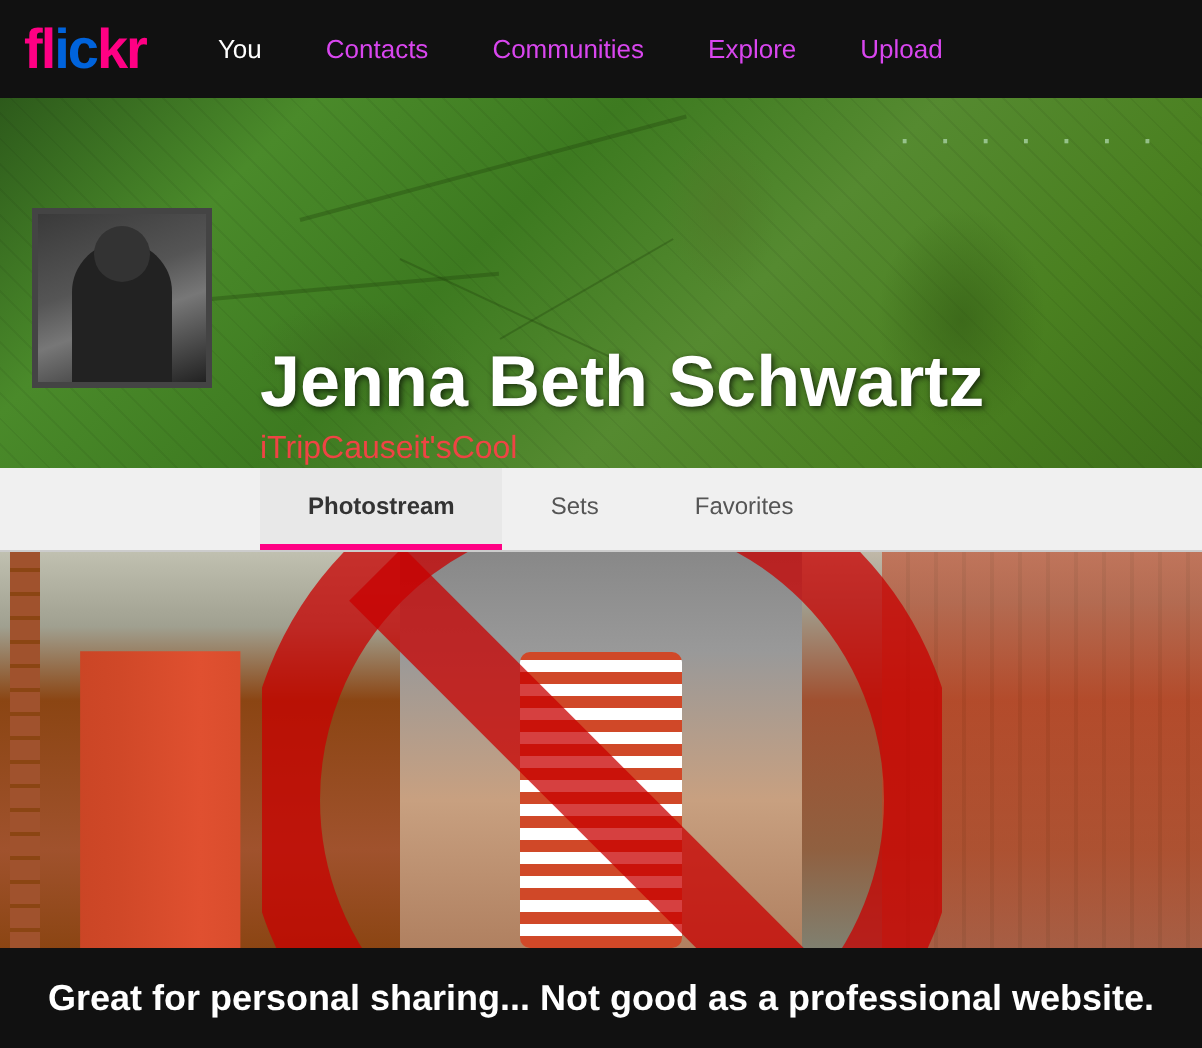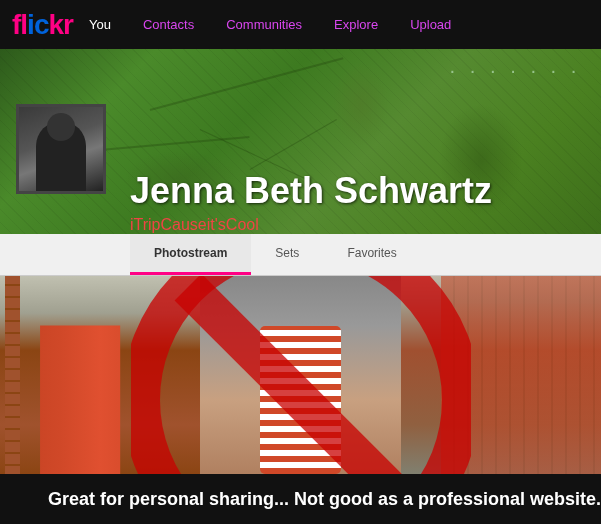--- a/index.html
+++ b/index.html
@@ -22,20 +22,21 @@
       padding: 0 12px;
       gap: 0;
       position: relative;
       z-index: 10;
     }
 
     #logo {
       color: #fff;
       font-size: 28px;
       font-weight: bold;
+      margin-right: 20px;
       letter-spacing: -1px;
     }
     #logo span.fl { color: #ff0084; }
     #logo span.ick { color: #0063dc; }
     #logo span.r { color: #ff0084; }
 
     .nav-link {
       color: #d946ef;
       text-decoration: none;
       font-size: 13px;
@@ -274,21 +275,21 @@
       height: 340px;
       pointer-events: none;
     }
 
     
     #bottom-bar {
       background: #111;
       height: 50px;
       display: flex;
       align-items: center;
-      justify-content: flex-end;
+      justify-content: center;
       position: absolute;
       bottom: 0;
       left: 0;
       right: 0;
     }
 
     #bottom-text {
       color: #fff;
       font-size: 18px;
       font-weight: bold;

